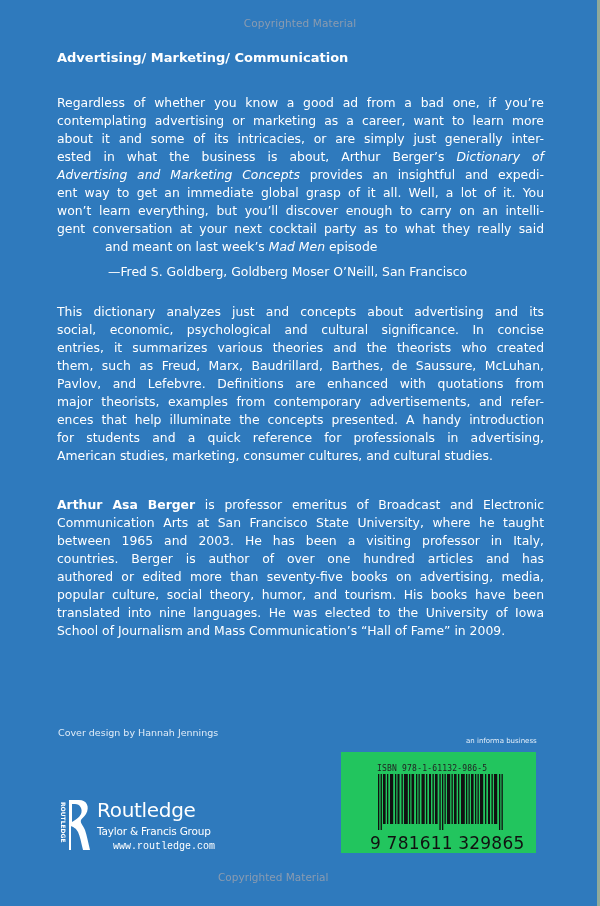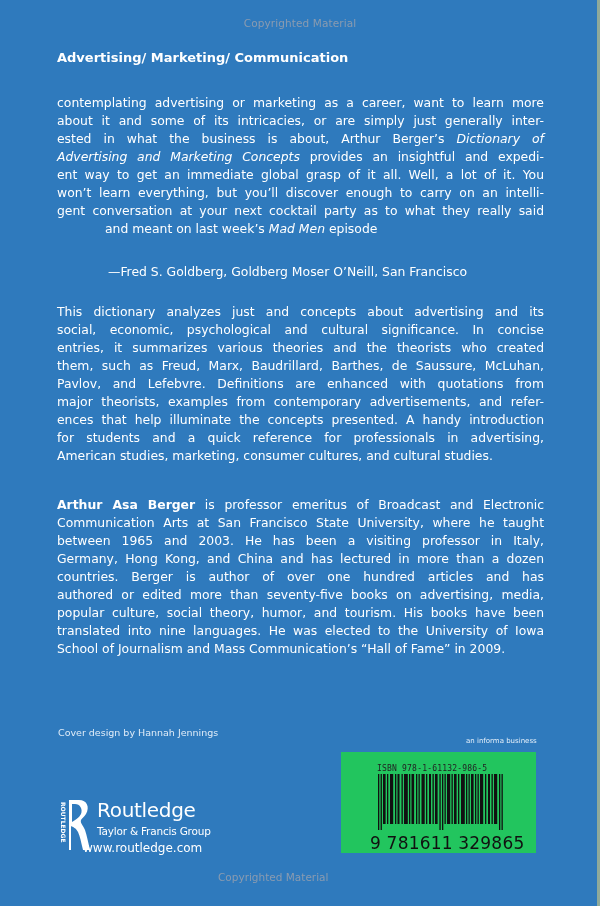--- a/index.html
+++ b/index.html
@@ -27,34 +27,35 @@
   .informa { position: absolute; top: 737px; left: 466px; font-size: 7px; color: #e6f0fa; }
   .informa b { font-weight: normal; }
   .barcode-box { position: absolute; top: 752px; left: 341px; width: 195px; height: 101px; background: #22c55e; }
   .isbn-text { position: absolute; top: 12px; left: 36px; font-family: "DejaVu Sans Mono", monospace; font-size: 8px; color: #222; letter-spacing: 0.2px; }
   .bars { position: absolute; top: 22px; left: 37px; height: 56px; width: 127px; }
   .bar-digits { position: absolute; top: 81px; left: 29px; font-family: "DejaVu Sans", sans-serif; font-size: 17px; color: #111; letter-spacing: 0.2px; }
   .logo { position: absolute; top: 798px; left: 55px; width: 200px; height: 60px; }
   .logo-mark { position: absolute; top: 0; left: 0; width: 36px; height: 54px; }
   .logo-name { position: absolute; top: 0; left: 42px; font-family: "DejaVu Sans", sans-serif; font-size: 20px; color: #ffffff; letter-spacing: -0.3px; }
   .logo-group { position: absolute; top: 27px; left: 42px; font-size: 10.5px; color: #ffffff; letter-spacing: -0.2px; }
-  .logo-url { position: absolute; top: 43px; left: 28px; font-size: 12px; color: #ffffff; }
+  .logo-url { position: absolute; top: 43px; left: 58px; font-size: 10px; color: #ffffff; font-family: Liberation Mono, monospace; }
   i { font-style: italic; }
   b.name { font-weight: bold; }
 </style>
 </head>
 <body>
 
 <div class="edge-strip"></div>
 
 <div class="copyright-top">Copyrighted Material</div>
 
 <div class="section-title">Advertising/ Marketing/ Communication</div>
 
 <div class="text-block p1">
+  <span class="line">Regardless of whether you know a good ad from a bad one, if you’re</span>
   <span class="line">contemplating advertising or marketing as a career, want to learn more</span>
   <span class="line">about it and some of its intricacies, or are simply just generally inter-</span>
   <span class="line"><span>ested in what the business is about, Arthur Berger’s </span><i>Dictionary of</i></span>
   <span class="line"><i>Advertising and Marketing Concepts</i><span> provides an insightful and expedi-</span></span>
   <span class="line">ent way to get an immediate global grasp of it all. Well, a lot of it. You</span>
   <span class="line">won’t learn everything, but you’ll discover enough to carry on an intelli-</span>
   <span class="line">gent conversation at your next cocktail party as to what they really said</span>
   <span class="line last"><span>and meant on last week’s </span><i>Mad Men</i><span> episode</span></span>
 </div>
 
@@ -69,21 +70,20 @@
   <span class="line">major theorists, examples from contemporary advertisements, and refer-</span>
   <span class="line">ences that help illuminate the concepts presented. A handy introduction</span>
   <span class="line">for students and a quick reference for professionals in advertising,</span>
   <span class="line last">American studies, marketing, consumer cultures, and cultural studies.</span>
 </div>
 
 <div class="text-block p3">
   <span class="line"><b class="name">Arthur Asa Berger</b><span> is professor emeritus of Broadcast and Electronic</span></span>
   <span class="line">Communication Arts at San Francisco State University, where he taught</span>
   <span class="line">between 1965 and 2003. He has been a visiting professor in Italy,</span>
-  <span class="line">Germany, Hong Kong, and China and has lectured in more than a dozen</span>
   <span class="line">countries. Berger is author of over one hundred articles and has</span>
   <span class="line">authored or edited more than seventy-five books on advertising, media,</span>
   <span class="line">popular culture, social theory, humor, and tourism. His books have been</span>
   <span class="line">translated into nine languages. He was elected to the University of Iowa</span>
   <span class="line last">School of Journalism and Mass Communication’s “Hall of Fame” in 2009.</span>
 </div>
 
 <div class="cover-credit">Cover design by Hannah Jennings</div>
 
 <div class="informa"><span>an </span><b>informa</b><span> business</span></div>

